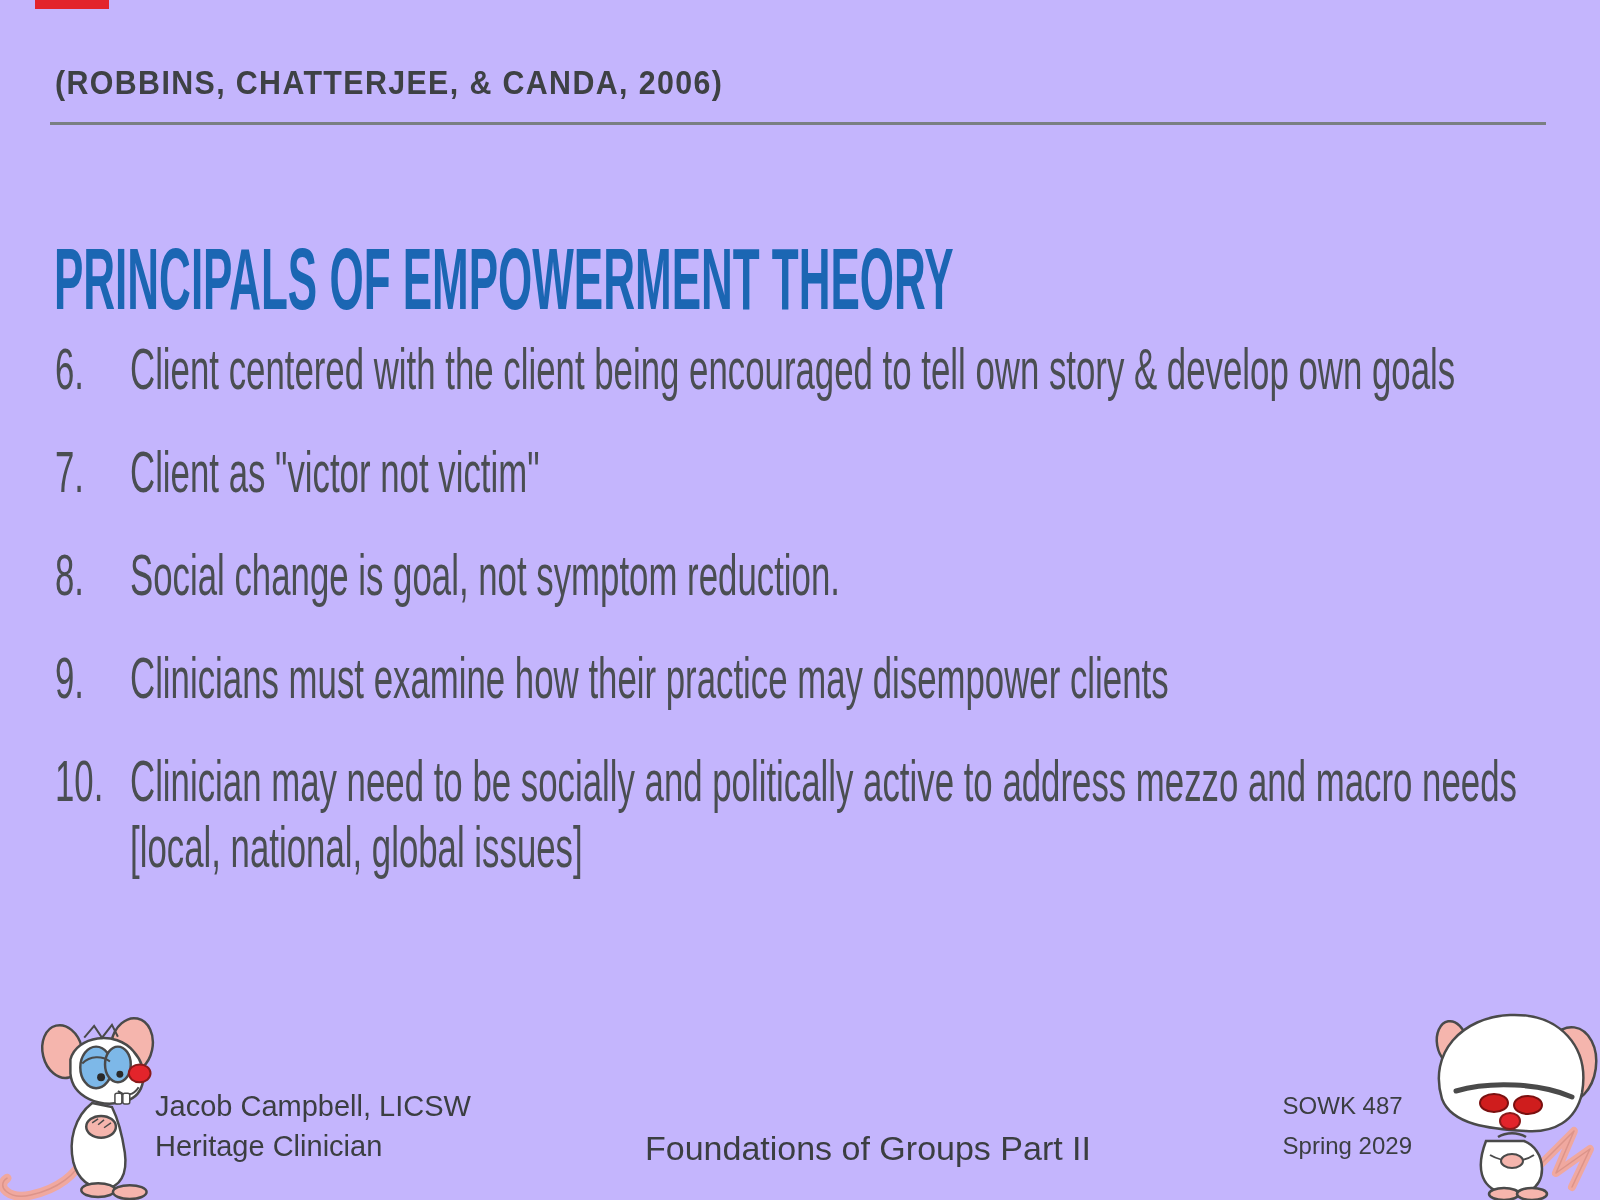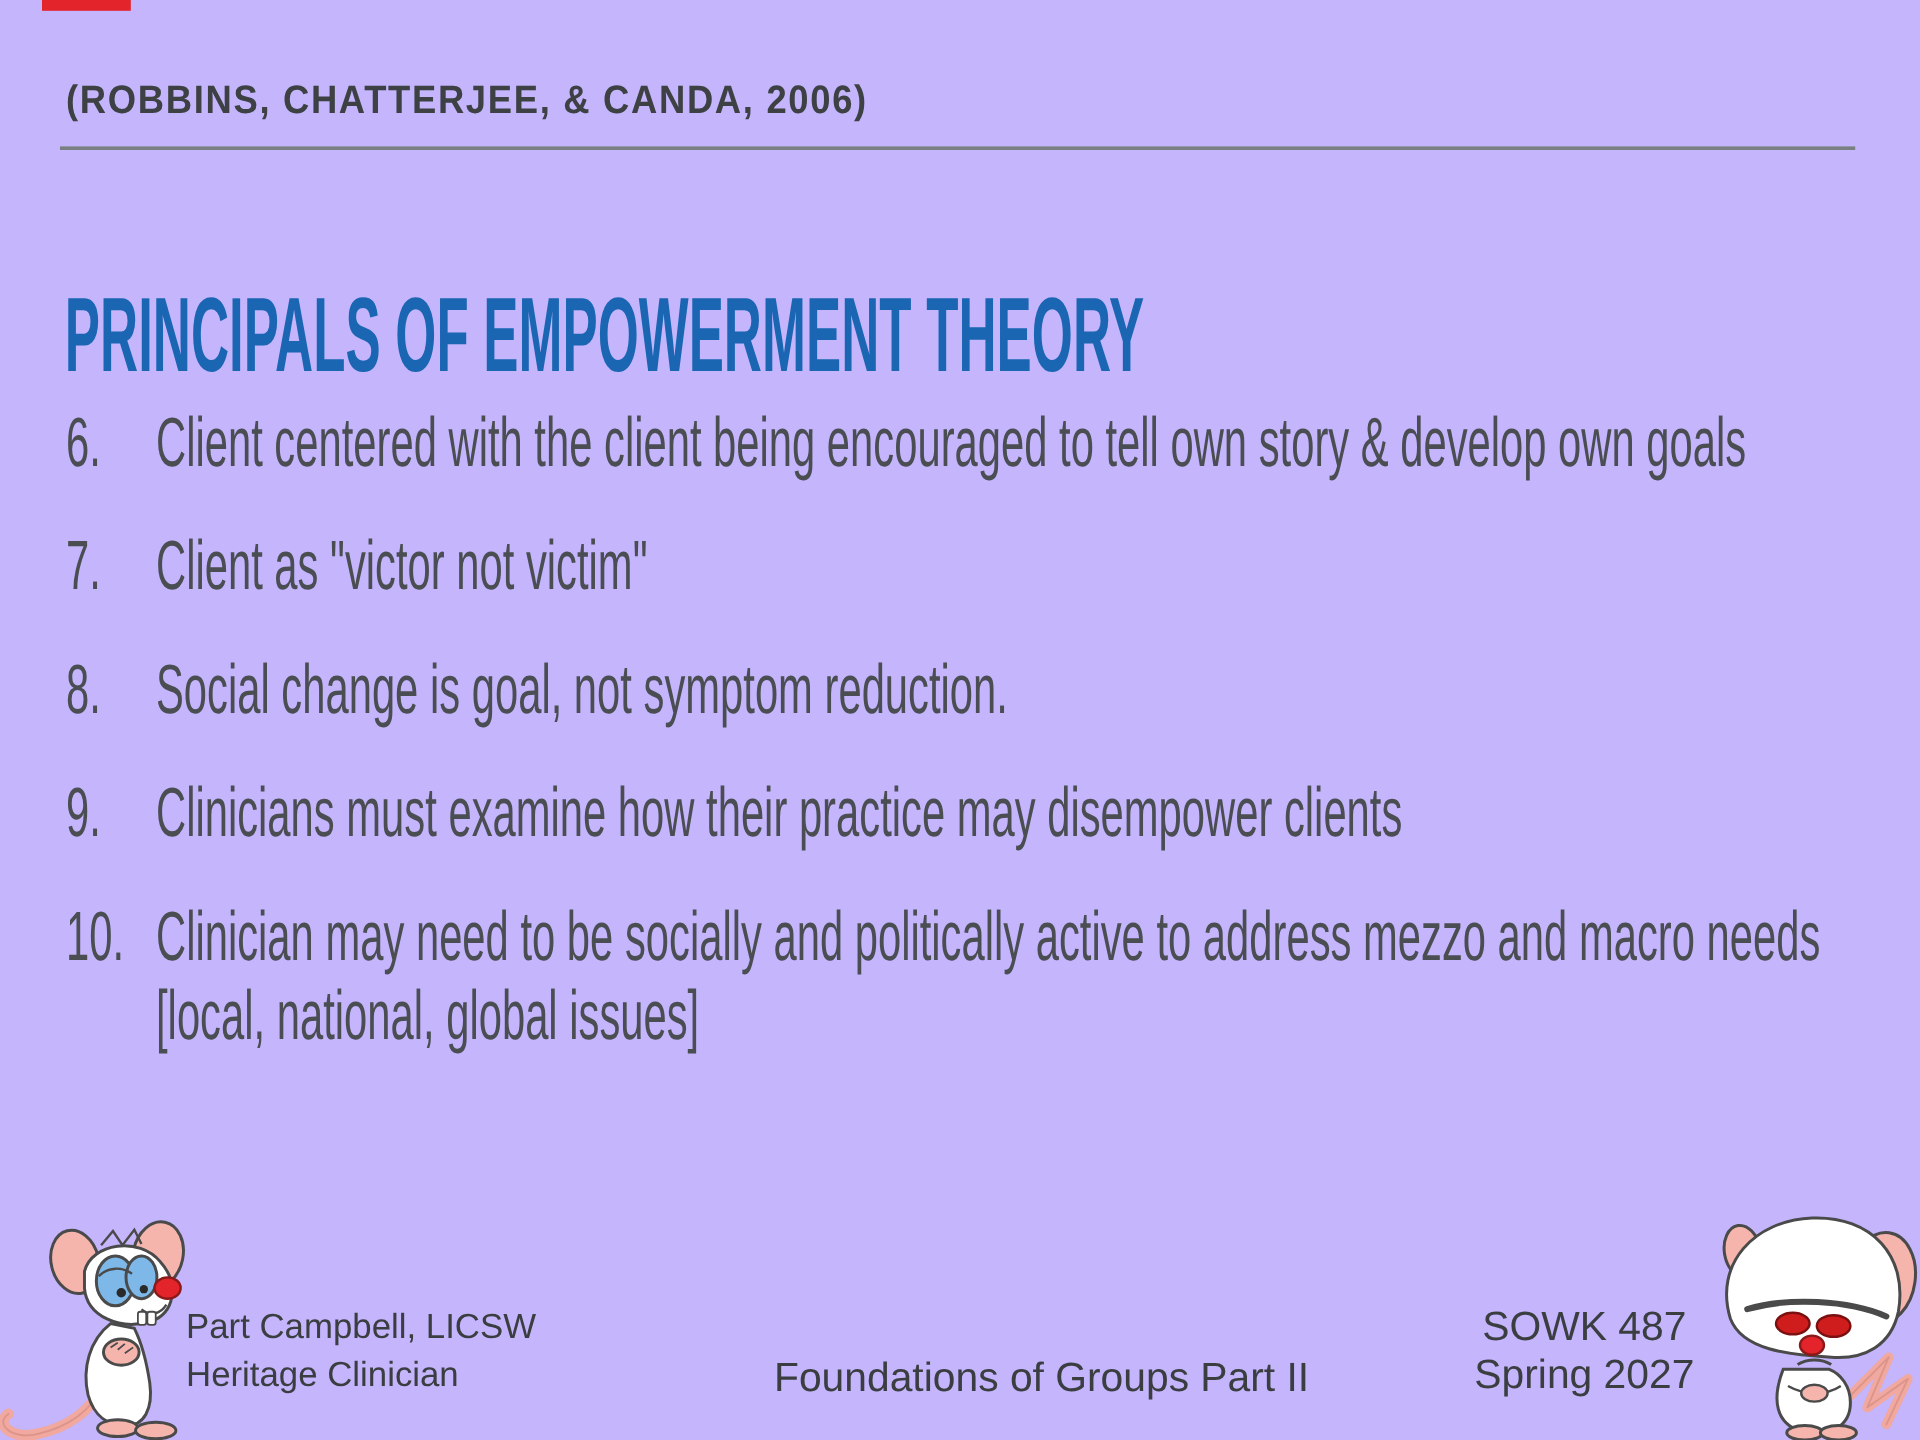--- a/index.html
+++ b/index.html
@@ -69,22 +69,22 @@
   }
   .footer-center{
     position:absolute;left:868px;top:1128px;
     transform:translateX(-50%);
     font-size:34px;line-height:40px;
     color:#3b3e41;
     white-space:nowrap;
   }
   .footer-right{
     position:absolute;right:188px;top:1086px;
-    text-align:center;
-    font-size:34px;line-height:40px;
+    text-align:left;
+    font-size:24px;line-height:40px;
     color:#3b3e41;
   }
   .char-left{position:absolute;left:0;top:1012px;width:215px;height:188px;}
   .char-right{position:absolute;left:1422px;top:1003px;width:178px;height:197px;}
 </style>
 </head>
 <body>
 
 <div class="slide">
 
@@ -154,24 +154,24 @@
     <ellipse cx="88" cy="118" rx="10" ry="8" fill="#e3242b" stroke="#8a1a1a" stroke-width="2"></ellipse>
     <path d="M76,134 C84,129 96,129 104,134" fill="none" stroke="#4a4a4a" stroke-width="2.5"></path>
     <path d="M64,138 C54,164 58,184 80,190 C102,195 120,186 120,166 C120,152 112,142 102,138 Z" fill="#ffffff" stroke="#4a4a4a" stroke-width="2.5"></path>
     <path d="M68,152 C82,160 100,160 112,152" fill="none" stroke="#4a4a4a" stroke-width="2"></path>
     <ellipse cx="90" cy="158" rx="11" ry="7" fill="#f5b5ad" stroke="#4a4a4a" stroke-width="2"></ellipse>
     <ellipse cx="82" cy="191" rx="15" ry="6" fill="#f5b5ad" stroke="#4a4a4a" stroke-width="2.5"></ellipse>
     <ellipse cx="110" cy="191" rx="15" ry="6" fill="#f5b5ad" stroke="#4a4a4a" stroke-width="2.5"></ellipse>
   </svg>
 
   <div class="footer-left">
-    <div>Part Campbell, LICSW</div>
+    <div>Jacob Campbell, LICSW</div>
     <div>Heritage Clinician</div>
   </div>
 
   <div class="footer-center">Foundations of Groups Part II</div>
 
   <div class="footer-right">
     <div>SOWK 487</div>
-    <div>Spring 2027</div>
+    <div>Spring 2029</div>
   </div>
 
 </div>
 
 </body></html>

